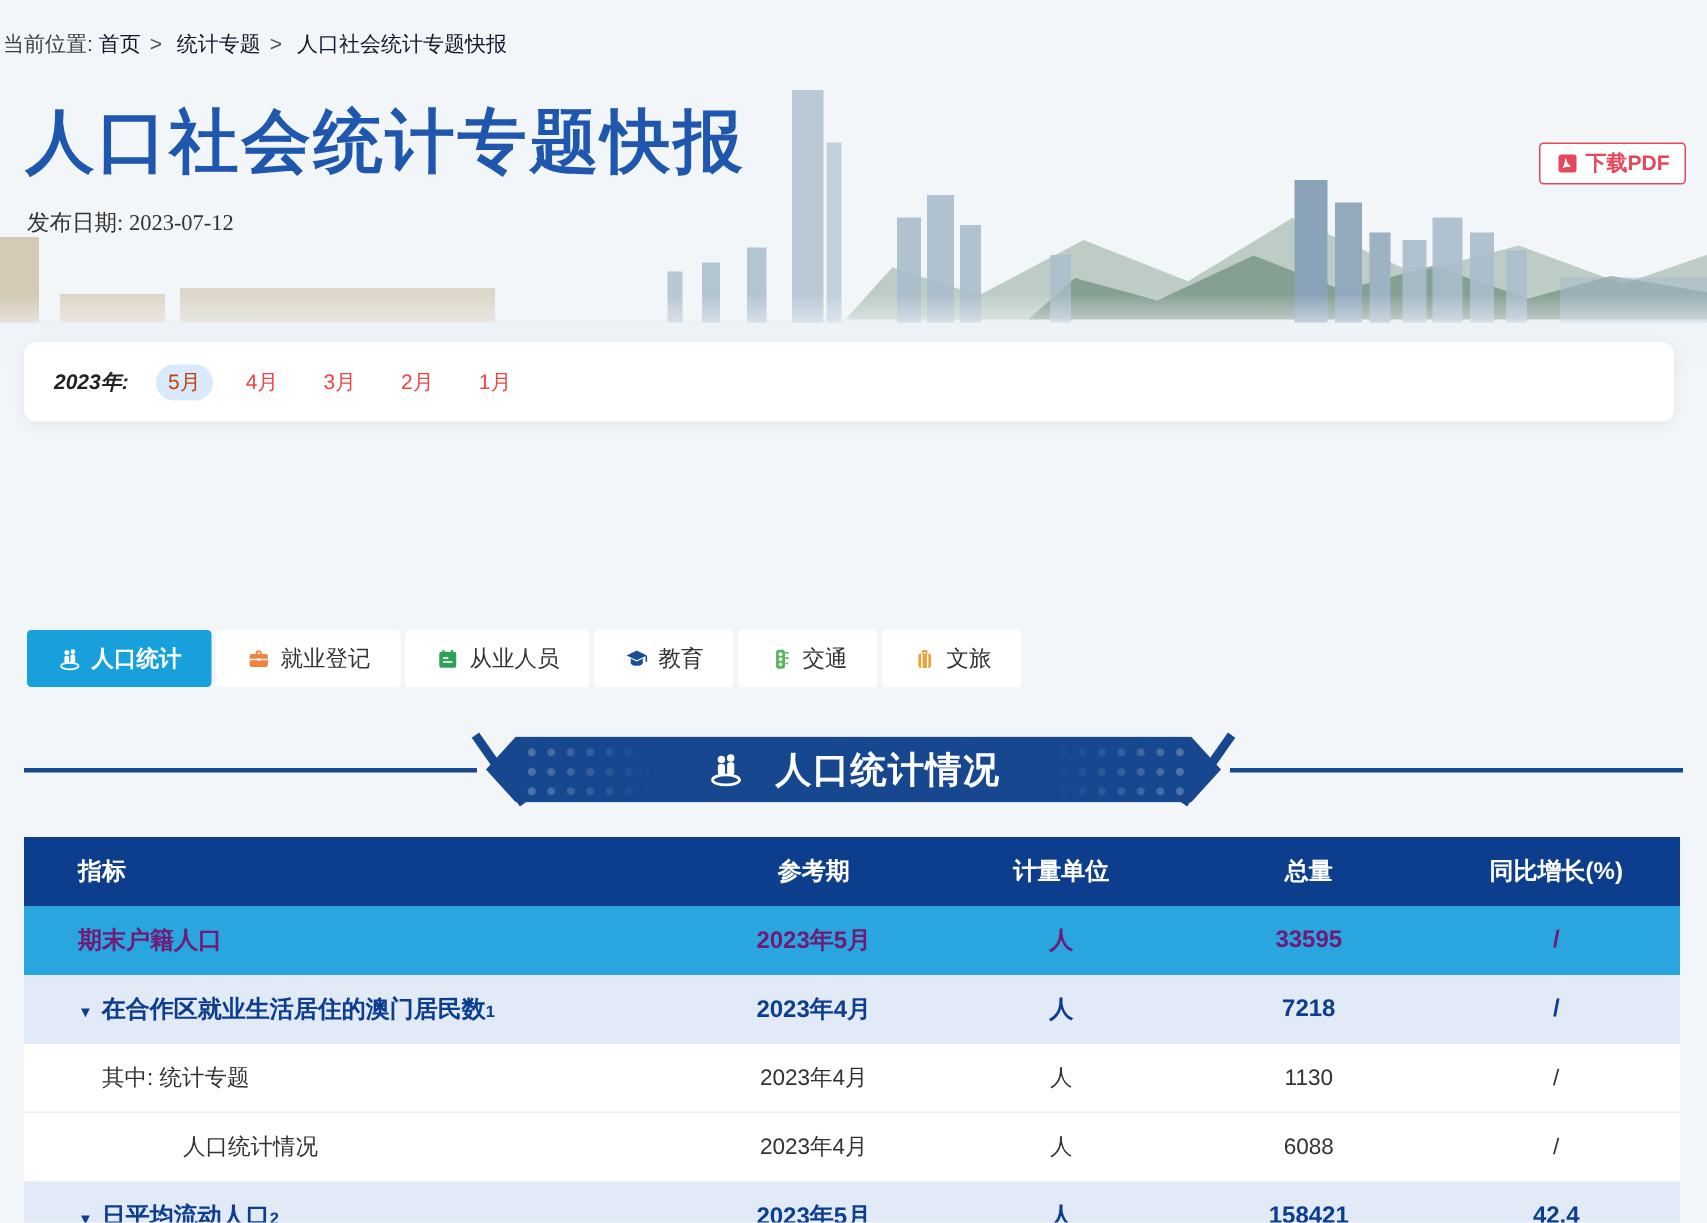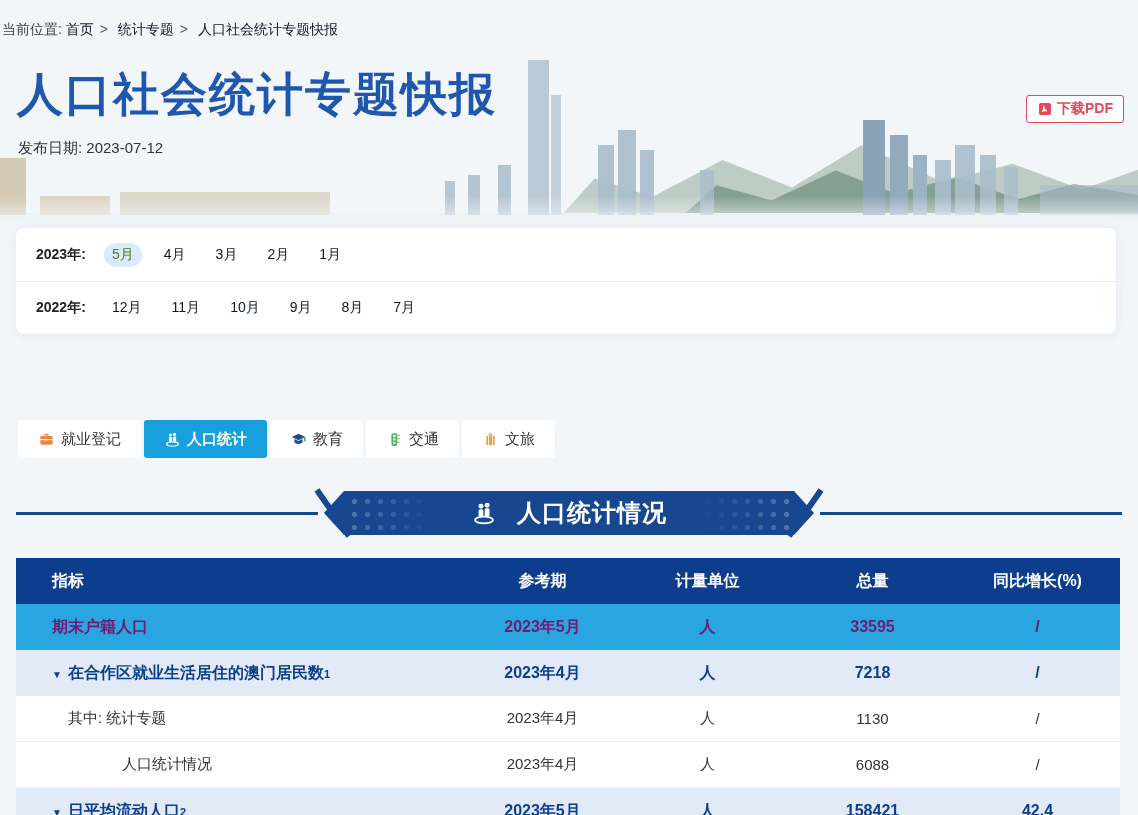--- a/index.html
+++ b/index.html
@@ -24,35 +24,35 @@
   .water { position:absolute; left:0; top:213px; width:1138px; height:60px;
     background:linear-gradient(180deg,#e3edf2,#eef4f7); }
   .hero-fade { position:absolute; inset:0;
     background:linear-gradient(180deg,rgba(243,246,249,0) 0%,rgba(243,246,249,0) 49%,rgba(243,246,249,.8) 56%,rgba(243,246,249,.9) 64%,rgba(242,246,249,.96) 82%,#f2f6f9 100%); }
   .breadcrumb { position:absolute; top:21px; left:2px; z-index:8; font-size:14px; color:#3d3d3d; }
   .breadcrumb .sep { margin:0 6px; color:#555; }
   .breadcrumb .crumb { color:#0f172a; }
   .hero-title { position:absolute; top:64px; left:17px; z-index:8;
     font-family:"DejaVu Serif","Liberation Serif",serif;
     font-size:46px; font-weight:bold; color:#1f57ae; letter-spacing:2px; }
-  .hero-date { position:absolute; top:139px; left:18px; z-index:8; font-size:15px; color:#333; }
+  .hero-date { position:absolute; top:139px; left:18px; z-index:8; font-size:15px; color:#333;font-family:Liberation Serif, serif; }
   .pdf-btn { position:absolute; top:95px; left:1026px; z-index:8;
     height:28px; display:flex; align-items:center; gap:4px; padding:0 10px;
     background:rgba(255,255,255,.92); border:1px solid #e8465a; border-radius:3px;
     color:#e8465a; font-size:14px; font-weight:bold; cursor:pointer;justify-content:center; }
   .pdf-btn svg { width:16px; height:16px; }
   
   .filter-card { position:absolute; top:228px; left:16px; width:1100px; z-index:9;
     background:#fff; border-radius:8px; overflow:hidden;
     box-shadow:0 2px 10px rgba(30,60,110,.07); }
   .filter-row { height:53px; display:flex; align-items:center; padding:0 20px; }
   .filter-row + .filter-row { border-top:1px solid #ededed; }
-  .year-label { font-size:14px; font-weight:bold; color:#222; margin-right:16px; min-width:52px; }
-  .month { font-size:14px; color:#0f172a; padding:3px 8px; margin-right:14px; border-radius:12px; cursor:pointer; }
-  .month.active { background:#d8eafc; color:#4d7c0f; }
+  .year-label { font-size:14px; font-weight:bold; color:#222; margin-right:16px; min-width:52px;font-style:italic; }
+  .month { font-size:14px; color:#ef4444; padding:3px 8px; margin-right:14px; border-radius:12px; cursor:pointer; }
+  .month.active { background:#d8eafc; color:#c2410c; }
   .expand-bar { height:32px; background:#d9ecfb; display:flex; align-items:center; justify-content:center;
     gap:5px; font-size:14px; font-weight:bold; color:#0a58ad; cursor:pointer; }
   .expand-bar svg { width:14px; height:14px; }
   
   .tabs { position:absolute; top:420px; left:18px; z-index:9; display:flex; gap:3px; }
   .tab { height:38px; padding:0 20px; display:flex; align-items:center; gap:6px;
     background:#fff; border-radius:3px; font-size:15px; color:#333; cursor:pointer; }
   .tab.active { background:#18a0dc; color:#fff; font-weight:bold; }
   .tab svg { width:17px; height:17px; }
   .icon-orange { color:#f0833c; } .icon-green { color:#2fa05a; } .icon-navy { color:#1b4f93; }
@@ -143,55 +143,56 @@
 <div class="filter-card">
   <div id="filter-rows">
       <div class="filter-row">
         <span class="year-label">2023年:</span>
         <span class="month active">5月</span>
         <span class="month">4月</span>
         <span class="month">3月</span>
         <span class="month">2月</span>
         <span class="month">1月</span>
       </div>
-      <div class="filter-row">
-        <span class="year-label">2022年:</span>
-        <span class="month">12月</span>
-        <span class="month">11月</span>
-        <span class="month">10月</span>
-        <span class="month">9月</span>
-        <span class="month">8月</span>
-        <span class="month">7月</span>
-      </div>
     </div>
 </div>
 
 <div class="tabs" id="tabs">
-    <div class="tab">
-      <span class="icon-orange" style="display: inline-flex; width: 17px; height: 17px;">
-        <svg viewBox="0 0 24 24" fill="currentColor">
-          <path d="M9.2 7V5.6C9.2 4.6 10 3.8 11 3.8h2c1 0 1.8.8 1.8 1.8V7h-1.7V5.5h-2.2V7z"></path>
-          <rect x="3.4" y="7" width="17.2" height="12.4" rx="2"></rect>
-          <path d="M3.4 12.2h17.2" stroke="#fff" stroke-width="1.4"></path>
-          <rect x="10.5" y="11.2" width="3" height="2.3" rx=".5" fill="#fff"></rect>
-        </svg>
-      </span>
-      <span>就业登记</span>
-    </div>
     <div class="tab active">
       <span style="display: inline-flex; width: 17px; height: 17px;">
         <svg viewBox="0 0 24 24" fill="currentColor">
           <circle cx="9.2" cy="5.8" r="2.3"></circle>
           <rect x="7" y="8.6" width="4.4" height="7" rx="1.5"></rect>
           <circle cx="14.9" cy="4.9" r="2.3"></circle>
           <rect x="12.7" y="7.6" width="4.4" height="7.8" rx="1.5"></rect>
           <ellipse cx="12" cy="18.4" rx="8.3" ry="3.1" fill="none" stroke="currentColor" stroke-width="1.7"></ellipse>
         </svg>
       </span>
       <span>人口统计</span>
+    </div>
+    <div class="tab">
+      <span class="icon-orange" style="display: inline-flex; width: 17px; height: 17px;">
+        <svg viewBox="0 0 24 24" fill="currentColor">
+          <path d="M9.2 7V5.6C9.2 4.6 10 3.8 11 3.8h2c1 0 1.8.8 1.8 1.8V7h-1.7V5.5h-2.2V7z"></path>
+          <rect x="3.4" y="7" width="17.2" height="12.4" rx="2"></rect>
+          <path d="M3.4 12.2h17.2" stroke="#fff" stroke-width="1.4"></path>
+          <rect x="10.5" y="11.2" width="3" height="2.3" rx=".5" fill="#fff"></rect>
+        </svg>
+      </span>
+      <span>就业登记</span>
+    </div>
+    <div class="tab">
+      <span class="icon-green" style="display: inline-flex; width: 17px; height: 17px;">
+        <svg viewBox="0 0 24 24" fill="currentColor">
+          <path d="M8 3.2v3.2M16 3.2v3.2" stroke="currentColor" stroke-width="1.8"></path>
+          <rect x="4" y="5" width="16" height="15" rx="2"></rect>
+          <path d="M7.5 11h5M7.5 14.6h9" stroke="#fff" stroke-width="1.6"></path>
+        </svg>
+      </span>
+      <span>从业人员</span>
     </div>
     <div class="tab">
       <span class="icon-navy" style="display: inline-flex; width: 17px; height: 17px;">
         <svg viewBox="0 0 24 24" fill="currentColor">
           <path d="M12 3.8 2.4 8.4 12 13l9.6-4.6z"></path>
           <path d="M6.3 11.2v4.3c0 1.5 2.6 2.7 5.7 2.7s5.7-1.2 5.7-2.7v-4.3L12 14z"></path>
           <path d="M21 9v5.4" stroke="currentColor" stroke-width="1.5"></path>
         </svg>
       </span>
       <span>教育</span>

